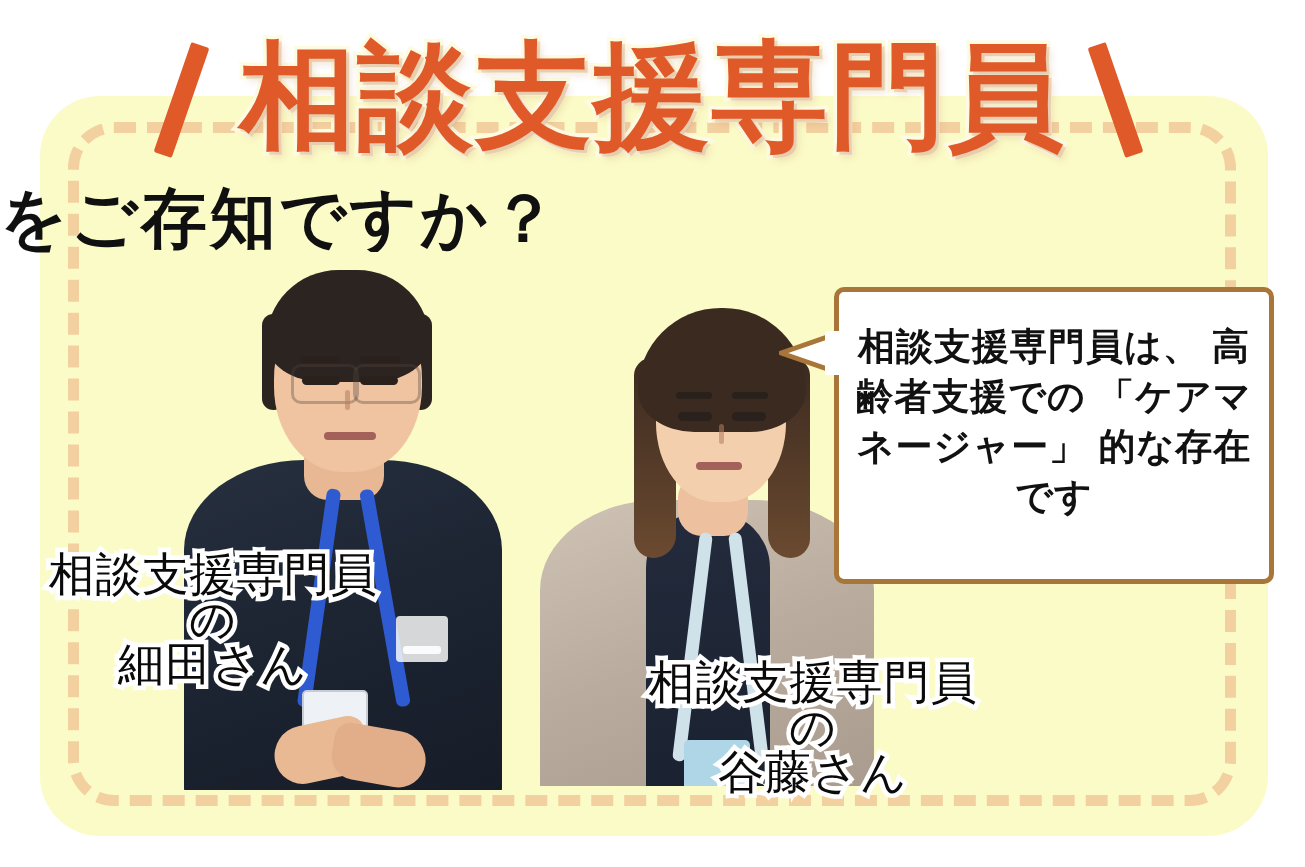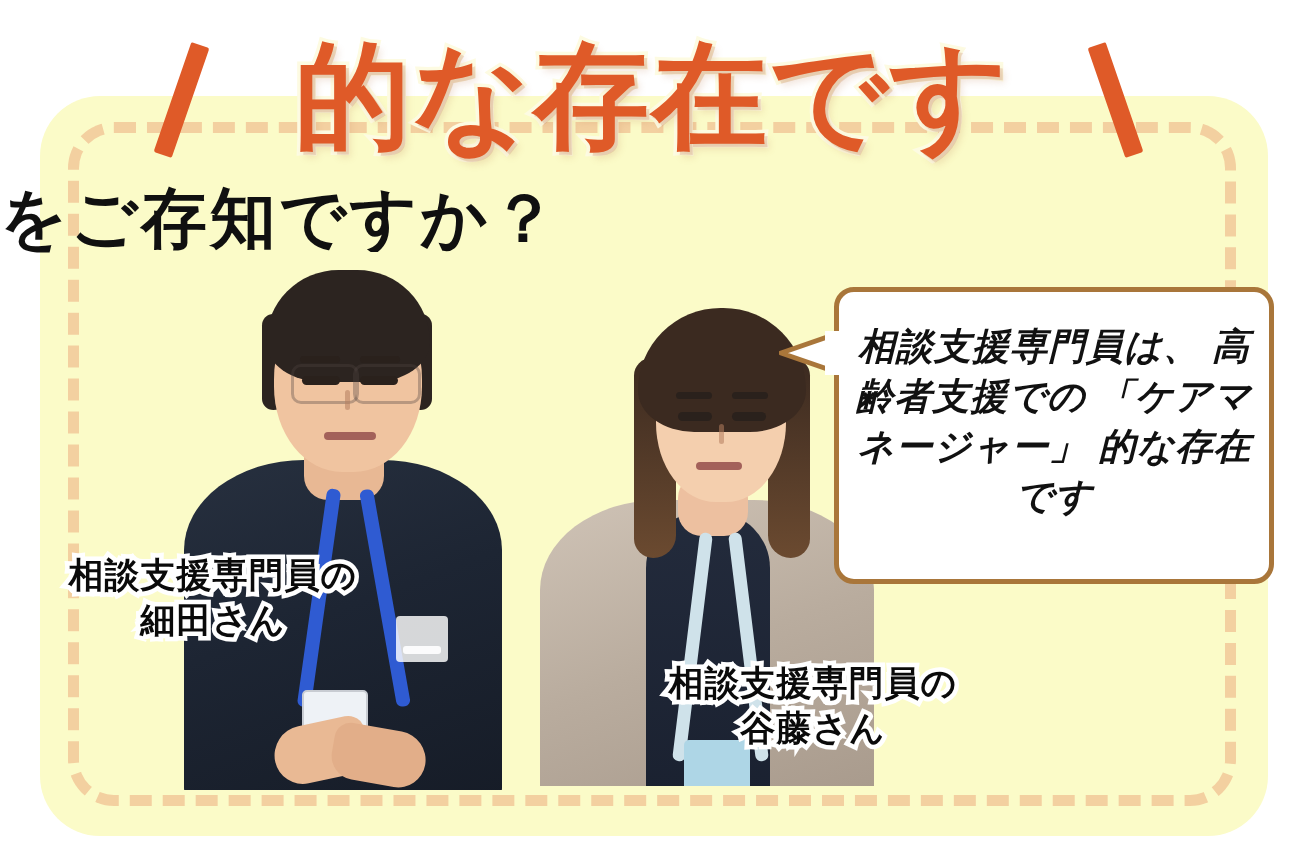--- a/index.html
+++ b/index.html
@@ -212,23 +212,22 @@
 
   
   .bubble {
     position: absolute;
     left: 834px;
     top: 287px;
     width: 440px;
     height: 297px;
     background: #ffffff;
     border: 5px solid #a9763a;
-    border-radius: 20px;
+    border-radius: 10px;
     box-sizing: border-box;
-    font-style: italic;
   }
   .bubble-text {
     position: absolute;
     left: 0; top: 30px;
     width: 100%;
     text-align: center;
     font-size: 37px;
     line-height: 50px;
     font-weight: 700;
     color: #111111;
@@ -240,23 +239,23 @@
     top: 331px;
     width: 62px;
     height: 44px;
     z-index: 3;
   }
 
   
   .caption {
     position: absolute;
     text-align: center;
-    font-size: 35px;
+    font-size: 46px;
     line-height: 45px;
-    font-weight: 700;
+    font-weight: 400;
     color: #0a0a0a;
     letter-spacing: 1px;
     white-space: pre-line;
     -webkit-text-stroke: 9px #ffffff;
     paint-order: stroke fill;
     z-index: 5;
   }
   .caption-left  { left: 48px;  top: 552px; width: 330px; }
   .caption-right { left: 648px; top: 660px; width: 330px; }
 </style>
@@ -264,21 +263,21 @@
 <body>
 
 <div class="poster">
 
   <div class="cream-panel"></div>
   <div class="dashed-frame"></div>
 
   <div class="title-row">
     <div class="slash slash-left"></div>
     <div class="slash slash-right"></div>
-    <div class="title-main">的な存在です</div>
+    <div class="title-main">相談支援専門員</div>
   </div>
   <div class="title-sub">をご存知ですか？</div>
 
   <div class="photo photo-left">
     <div class="ph-bg"></div>
     <div class="torso l-torso"></div>
     <div class="neck l-neck"></div>
     <div class="hair l-hair-side-l" style="position:absolute"></div>
     <div class="hair l-hair-side-r" style="position:absolute"></div>
     <div class="head l-head"></div>

